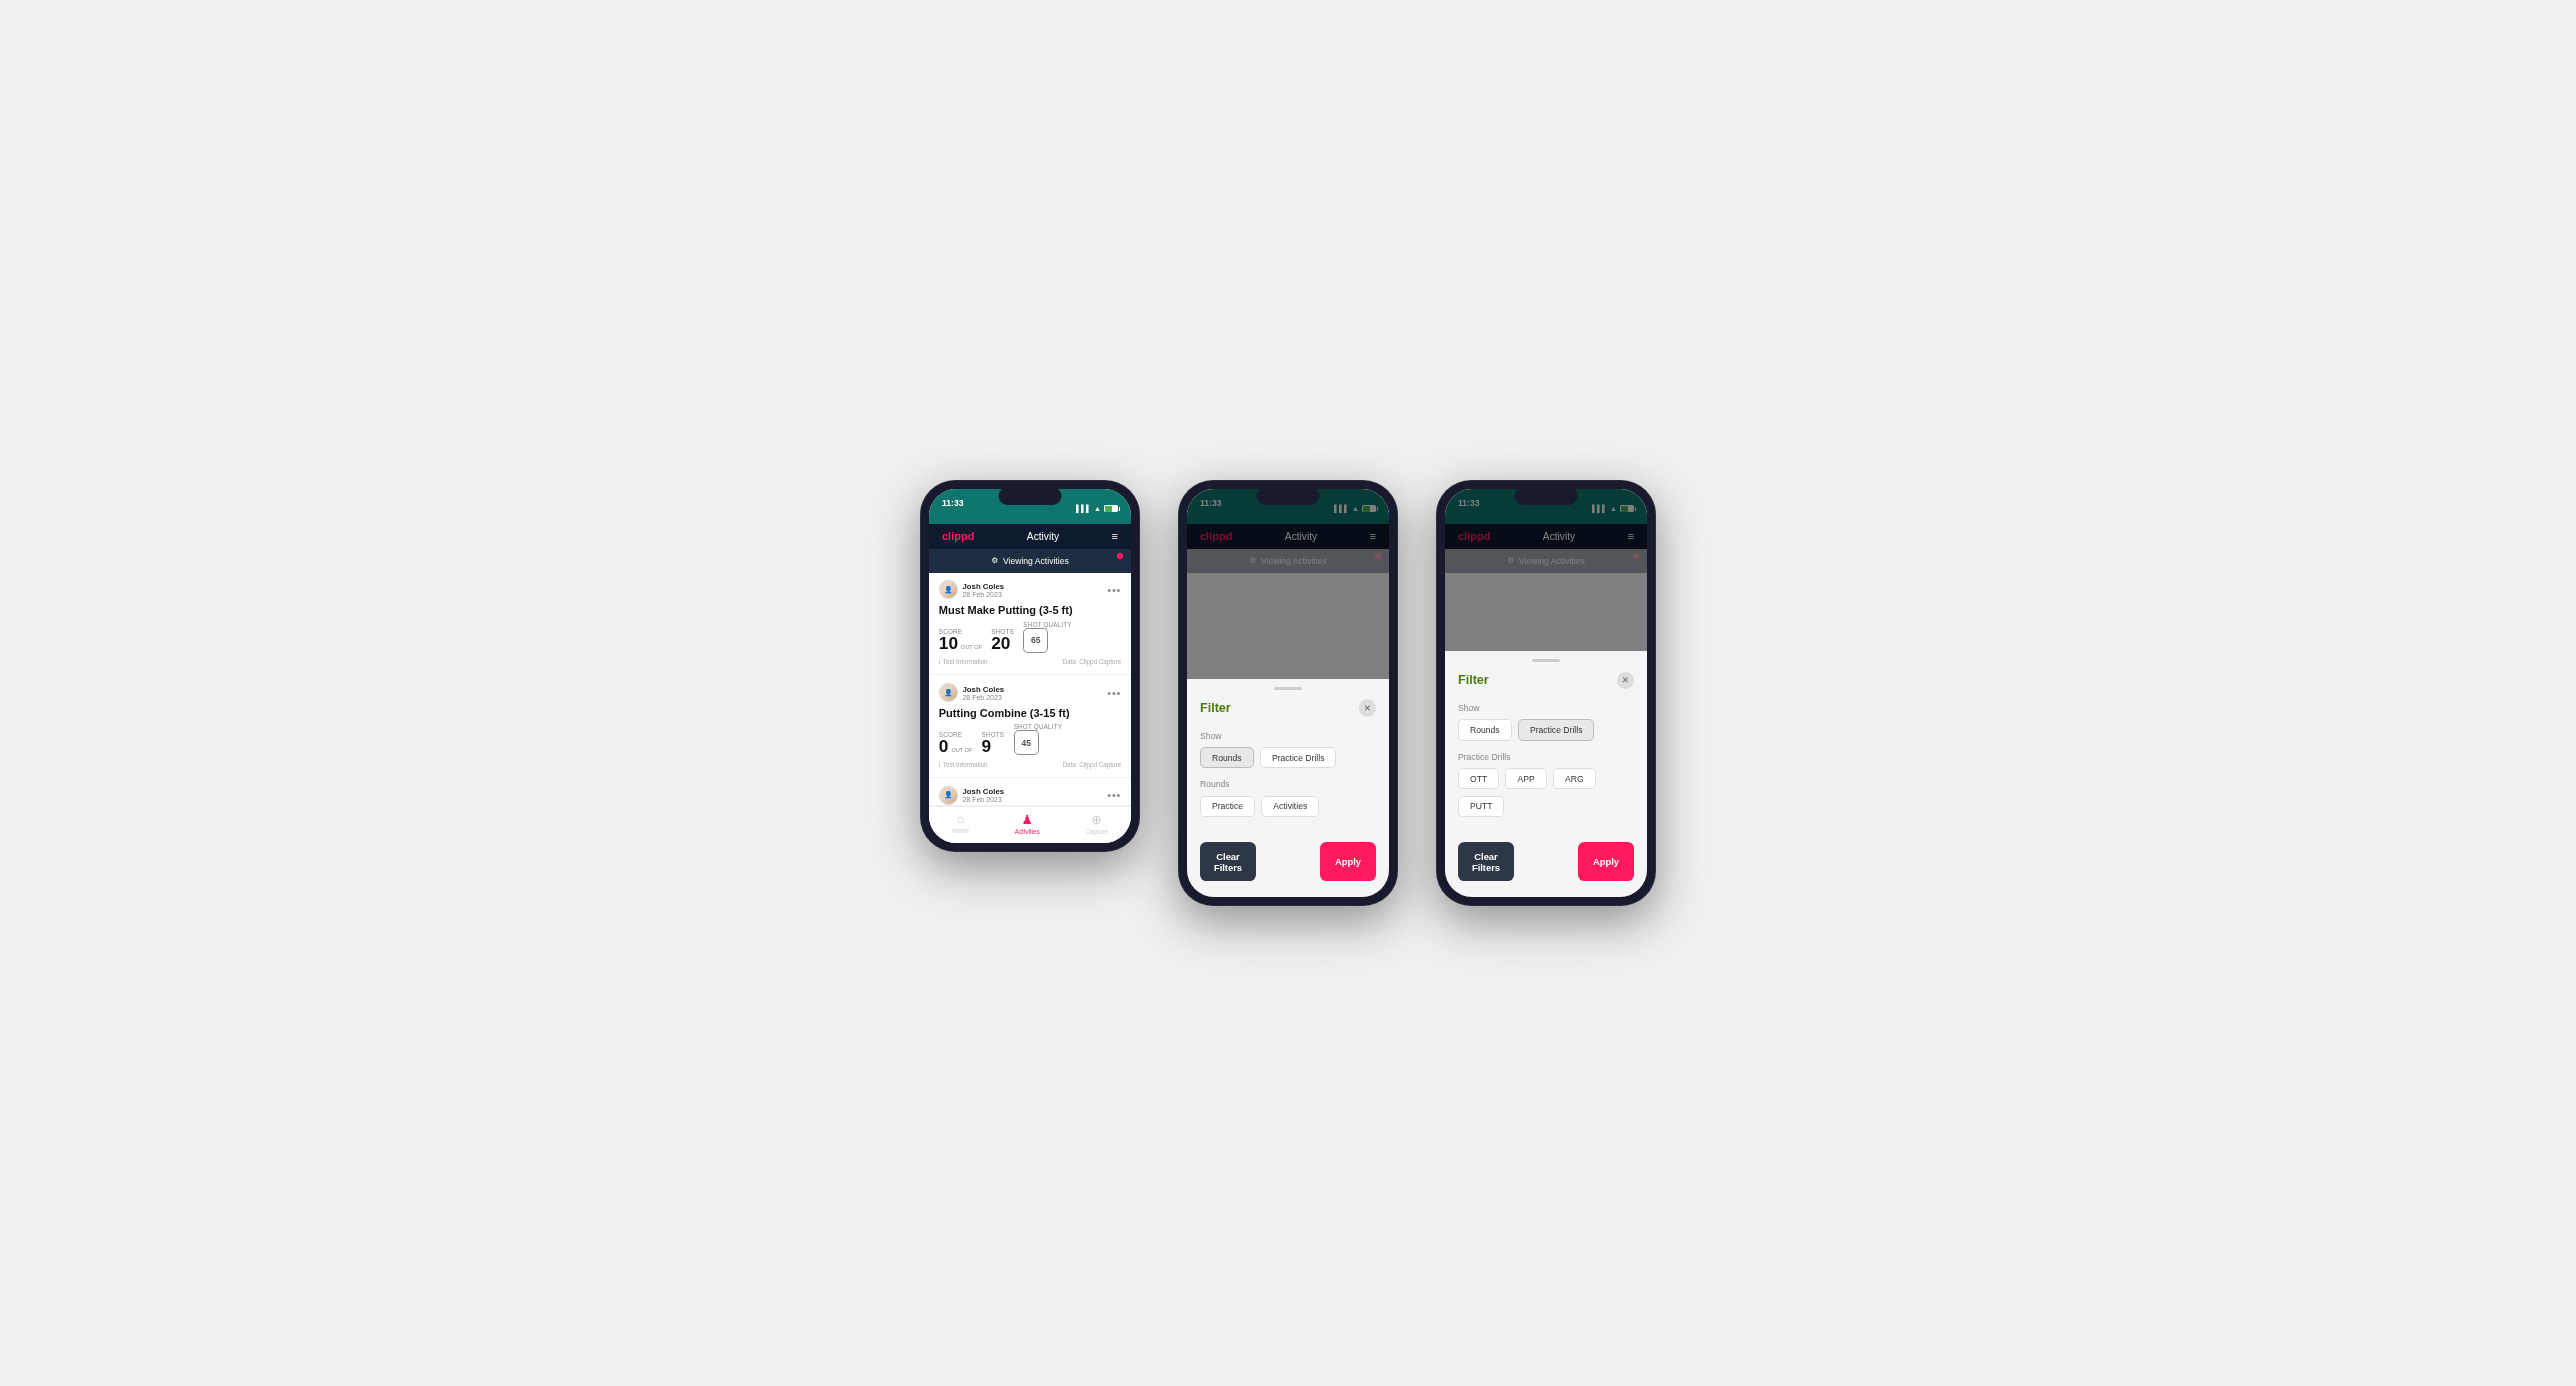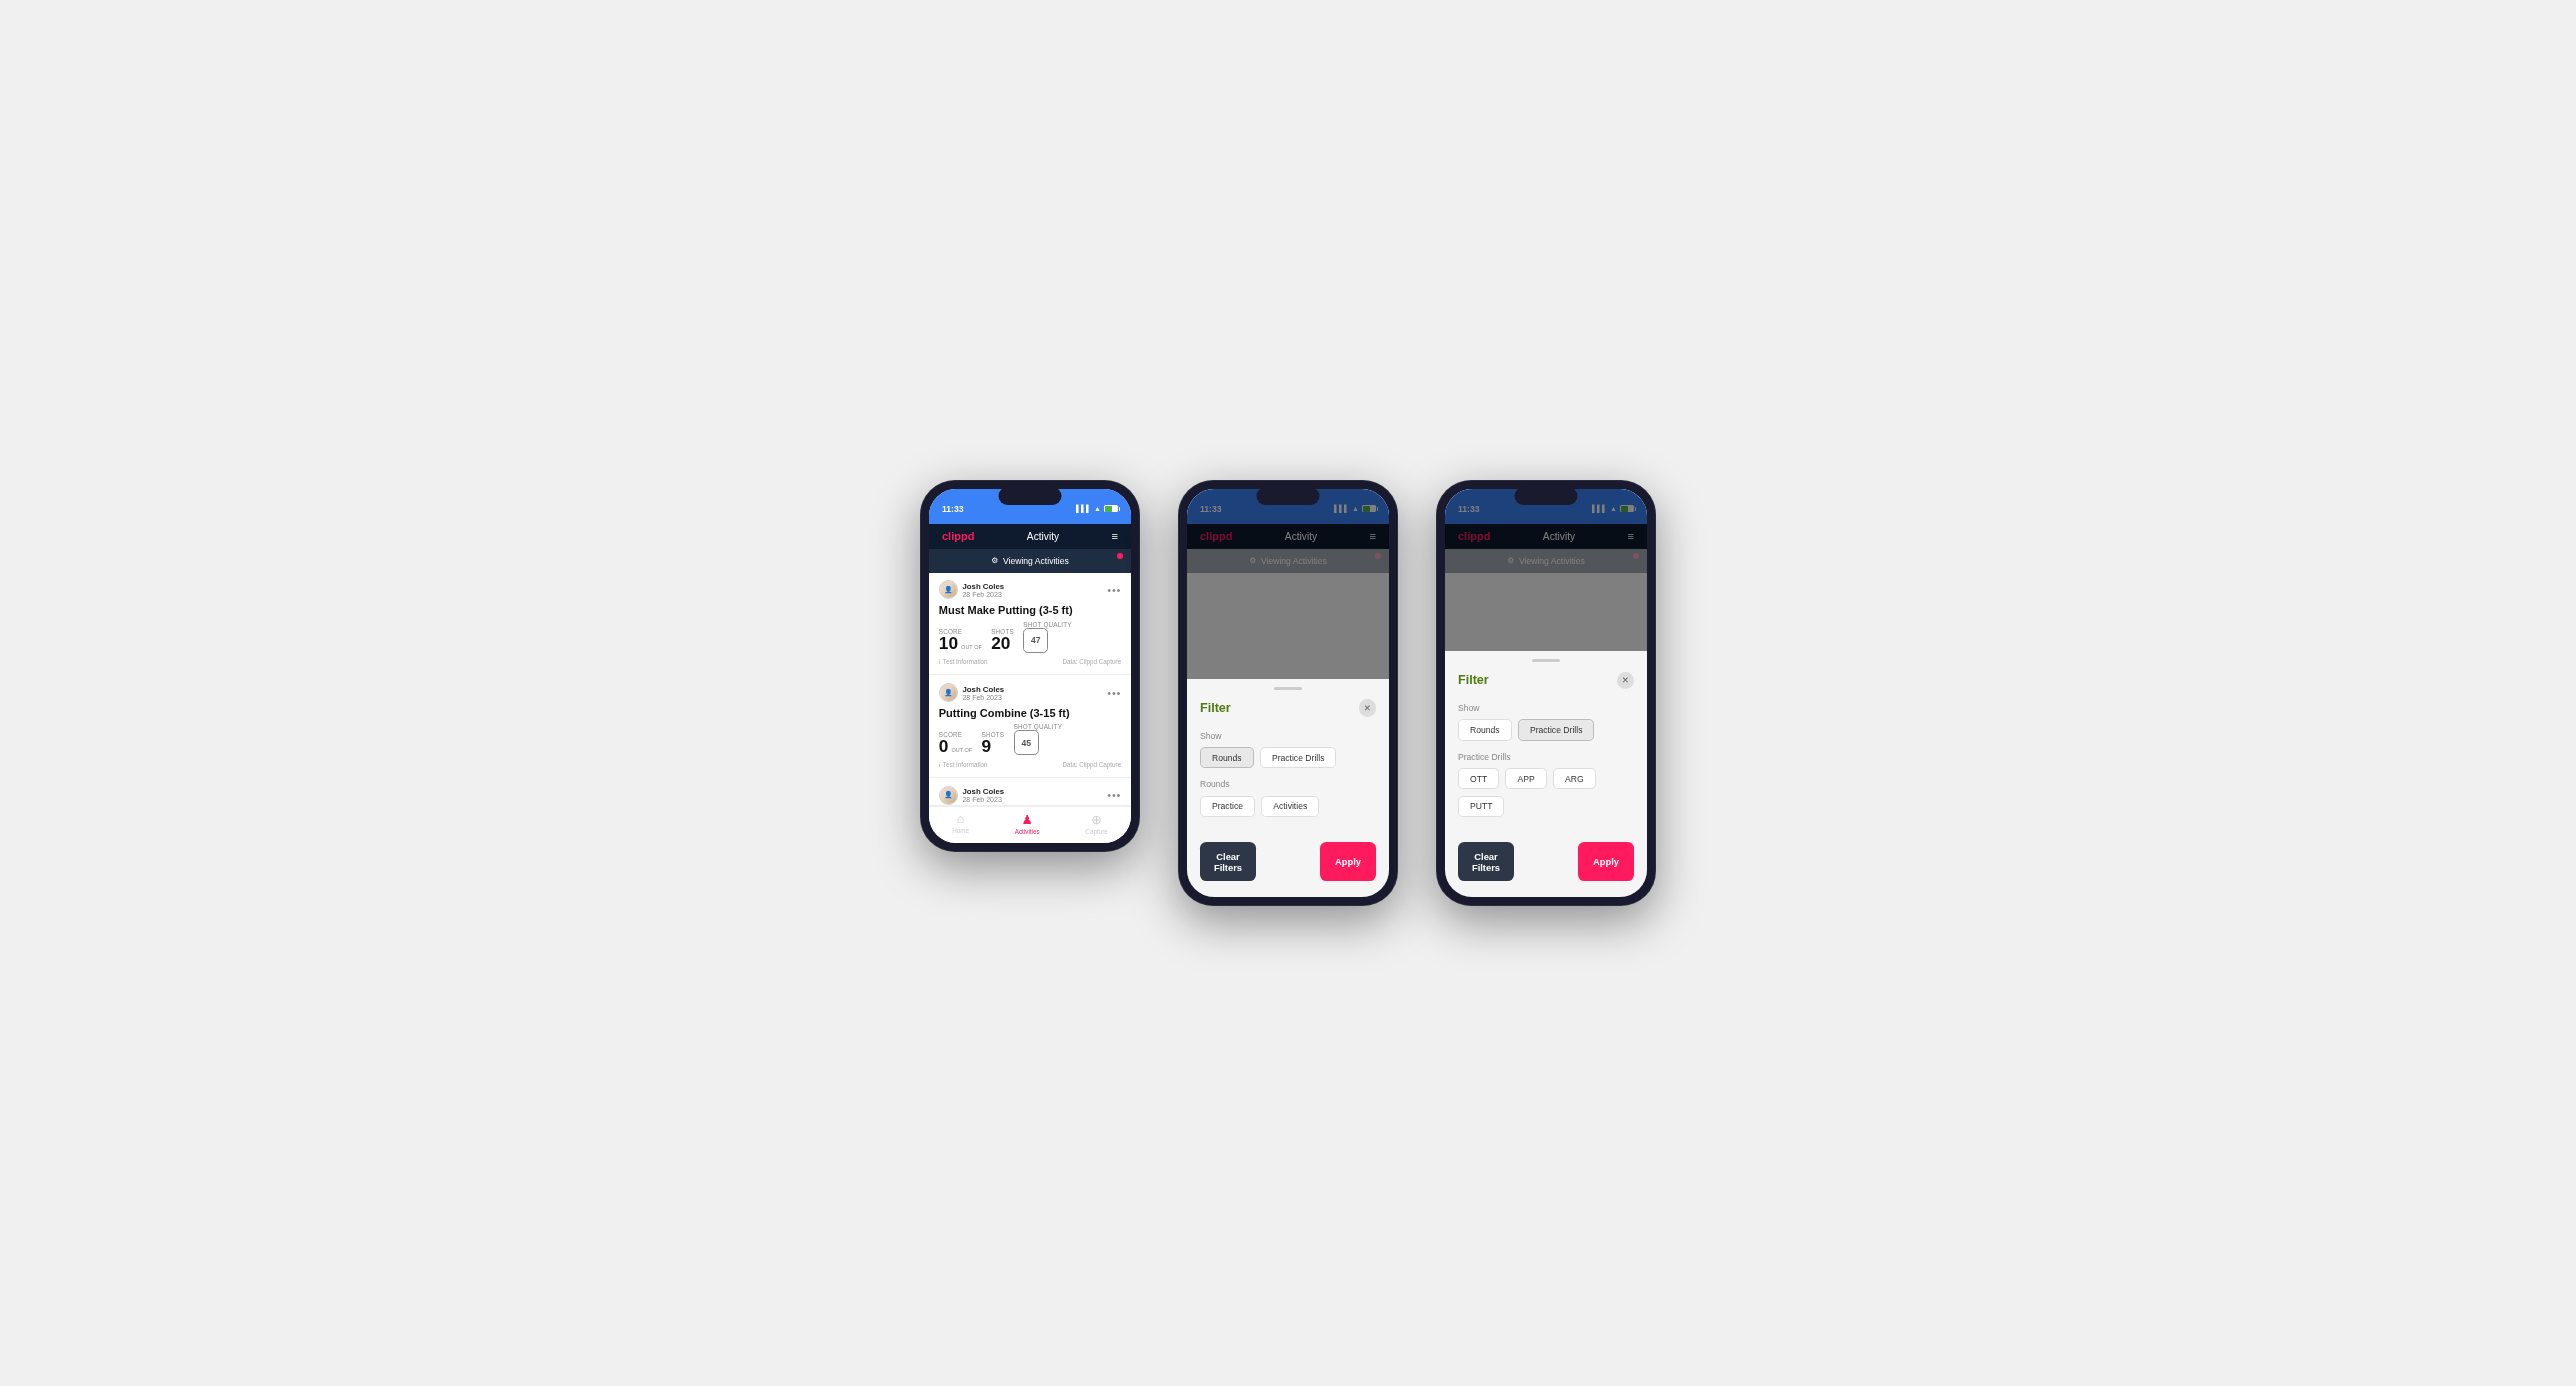--- a/index.html
+++ b/index.html
@@ -42,24 +42,23 @@
       transform: translateX(-50%);
       width: 63px;
       height: 17.3px;
       background: #1a1a2e;
       border-radius: 9.4px;
       z-index: 10;
     }
 
     
     .status-bar {
-      background: #3b82f6;
+      background: #0f766e;
       display: flex;
       justify-content: space-between;
-      align-items: center;
       padding: 9.4px 12.6px 4.7px;
       height: 35px;
     }
     .status-time {
       color: #fff;
       font-size: 8.6px;
       font-weight: 600;
     }
     .status-icons {
       display: flex;
@@ -468,21 +467,21 @@
                 <span class="stat-value">10</span>
                 <span class="out-of">OUT OF</span>
               </div>
             </div>
             <div>
               <div class="stat-label">Shots</div>
               <span class="stat-value">20</span>
             </div>
             <div>
               <div class="stat-label">Shot Quality</div>
-              <div class="shot-quality-badge">47</div>
+              <div class="shot-quality-badge">65</div>
             </div>
           </div>
           <div class="card-footer">
             <div class="info-text">
               <span>ℹ</span>
               <span>Test Information</span>
             </div>
             <span class="data-source">Data: Clippd Capture</span>
           </div>
         </div>

